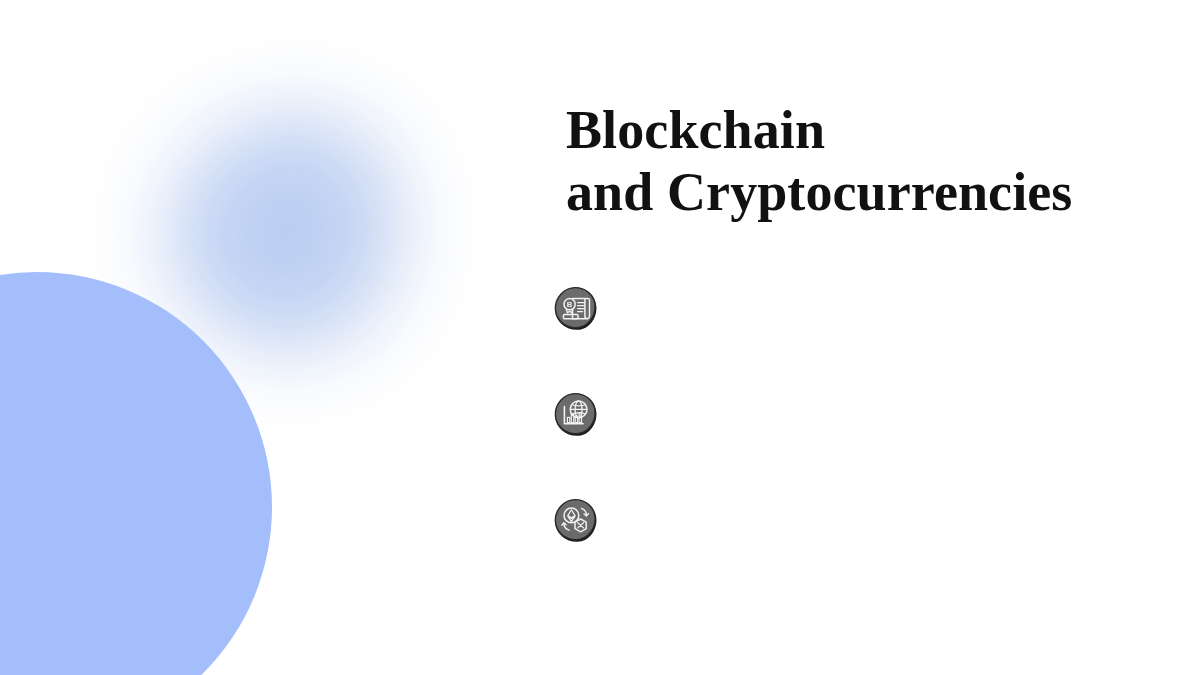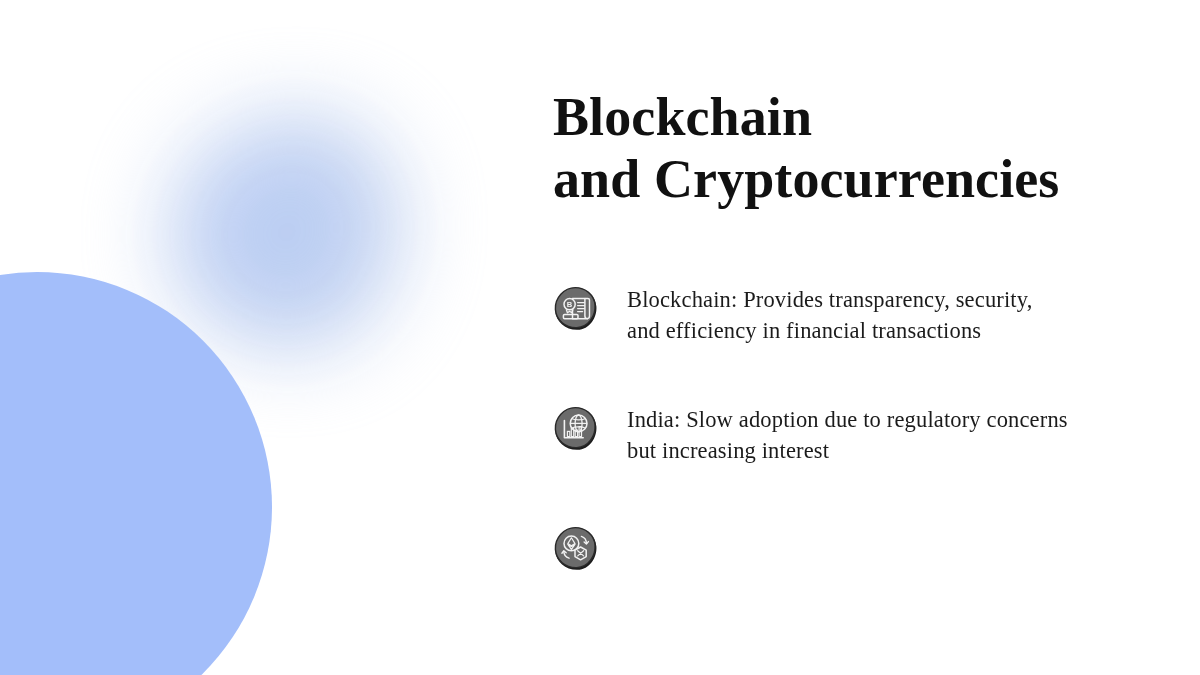--- a/index.html
+++ b/index.html
@@ -62,21 +62,21 @@
     top: 0;
     width: 600px;
     height: 675px;
   }
 
   #title {
     position: absolute;
     left: 0;
     top: 86px;
     width: 600px;
-    margin: 0;
+    margin: 13px;
     font-family: "Liberation Serif", "DejaVu Serif", serif;
     font-size: 54px;
     line-height: 62px;
     font-weight: 700;
     letter-spacing: 0.1px;
     color: #111111;
     white-space: pre-line;
   }
 
   #bullet-list {
@@ -150,22 +150,20 @@
               <line x1="24.6" y1="25.6" x2="29.6" y2="25.6" stroke="#f2f2f2" stroke-width="1.3" stroke-linecap="round"></line>
 
               <circle cx="16.6" cy="18.2" r="5.6" fill="#6b6b6b" stroke="#f2f2f2" stroke-width="1.5"></circle>
               <text x="16.6" y="21.3" font-family="Liberation Sans, sans-serif" font-size="7.6" font-weight="bold" fill="#f2f2f2" text-anchor="middle">B</text>
               <path d="M13.2 23.4 l1.2 3.4 l2.2 -1.6 l2.2 1.6 l1.2 -3.4" fill="none" stroke="#f2f2f2" stroke-width="1.3" stroke-linejoin="round"></path>
 
               <rect x="10.4" y="28.4" width="14.6" height="4.4" rx="1.2" fill="none" stroke="#f2f2f2" stroke-width="1.5"></rect>
             </g>
           </svg>
         </span>
-        <span class="bullet-text">Blockchain: Provides transparency, security,
-and efficiency in financial transactions</span>
       </li>
 
       <li class="bullet-row">
         <span class="bullet-icon">
           <svg viewBox="0 0 46 46" width="46" height="46" aria-hidden="true">
             <g>
               <path d="M23 2.2 C33.2 2.2 42.6 9.6 43.4 20.4 C44.2 31.6 36.6 43.4 24.6 43.8 C13 44.2 3.1 36.4 2.4 25 C1.7 13.4 11.2 2.2 23 2.2 Z" fill="#1d1d1d"></path>
               <path d="M22.3 1.6 C32 1.6 41.2 8.6 42 19 C42.8 29.8 35.4 41.2 23.8 41.6 C12.6 42 3.1 34.4 2.4 23.4 C1.7 12.2 10.9 1.6 22.3 1.6 Z" fill="#6b6b6b" stroke="#2a2a2a" stroke-width="1.4"></path>
 
               <circle cx="25.6" cy="17.4" r="8.4" fill="none" stroke="#f2f2f2" stroke-width="1.5"></circle>
@@ -176,22 +174,20 @@
 
               <path d="M11.4 14.6 v17.2 h18.8" fill="none" stroke="#f2f2f2" stroke-width="1.6" stroke-linecap="round" stroke-linejoin="round"></path>
 
               <rect x="14.4" y="25.4" width="2.4" height="5.2" fill="none" stroke="#f2f2f2" stroke-width="1.2"></rect>
               <rect x="18.3" y="22.4" width="2.4" height="8.2" fill="none" stroke="#f2f2f2" stroke-width="1.2"></rect>
               <rect x="22.2" y="24.2" width="2.4" height="6.4" fill="none" stroke="#f2f2f2" stroke-width="1.2"></rect>
               <rect x="26.1" y="20.6" width="2.4" height="10.0" fill="none" stroke="#f2f2f2" stroke-width="1.2"></rect>
             </g>
           </svg>
         </span>
-        <span class="bullet-text">India: Slow adoption due to regulatory concerns
-but increasing interest</span>
       </li>
 
       <li class="bullet-row">
         <span class="bullet-icon">
           <svg viewBox="0 0 46 46" width="46" height="46" aria-hidden="true">
             <g>
               <path d="M23 2.2 C33.2 2.2 42.6 9.6 43.4 20.4 C44.2 31.6 36.6 43.4 24.6 43.8 C13 44.2 3.1 36.4 2.4 25 C1.7 13.4 11.2 2.2 23 2.2 Z" fill="#1d1d1d"></path>
               <path d="M22.3 1.6 C32 1.6 41.2 8.6 42 19 C42.8 29.8 35.4 41.2 23.8 41.6 C12.6 42 3.1 34.4 2.4 23.4 C1.7 12.2 10.9 1.6 22.3 1.6 Z" fill="#6b6b6b" stroke="#2a2a2a" stroke-width="1.4"></path>
 
               <circle cx="18.4" cy="17.4" r="7.4" fill="none" stroke="#f2f2f2" stroke-width="1.5"></circle>

